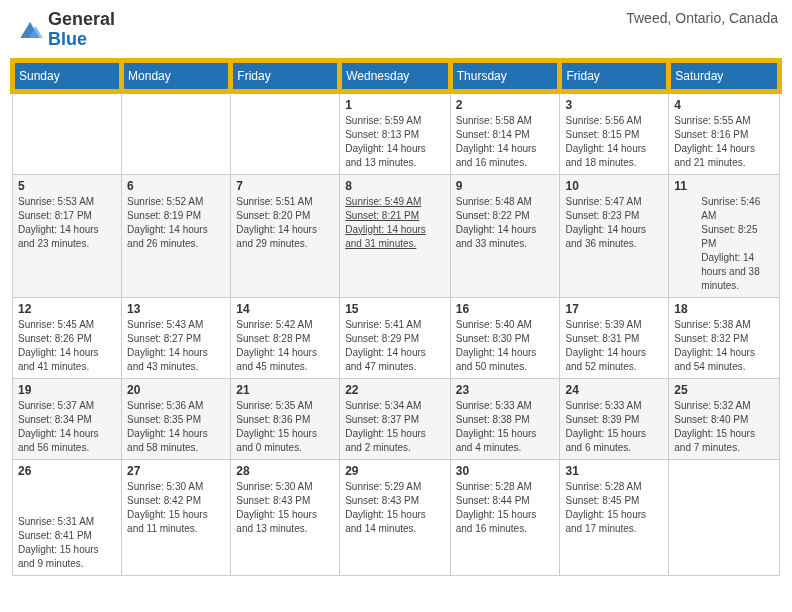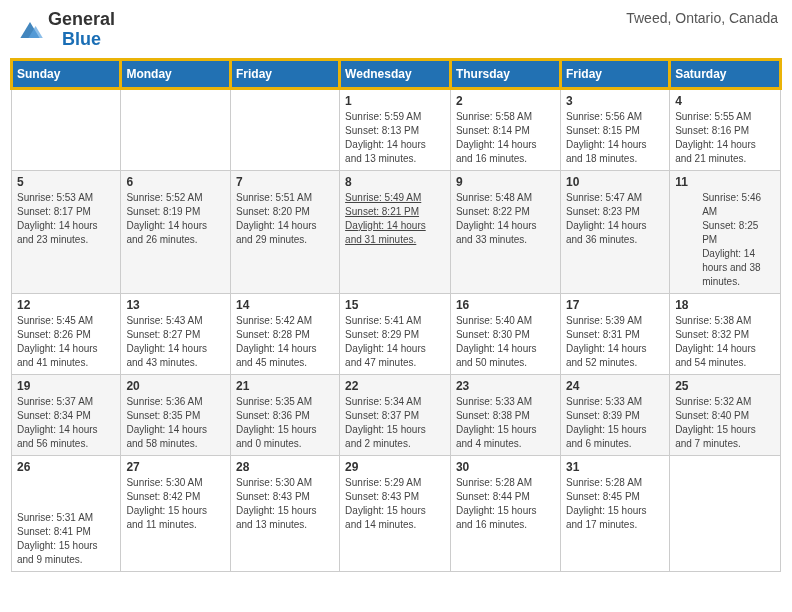--- a/index.html
+++ b/index.html
@@ -18,21 +18,20 @@
       padding: 0 4px;
     }
     .logo {
       display: flex;
       align-items: center;
     }
     .logo-text {
       display: flex;
       flex-direction: column;
       line-height: 1.1;
-      align-items: center;
     }
     .logo-general {
       font-size: 18px;
       font-weight: bold;
       color: #333;
     }
     .logo-blue {
       font-size: 18px;
       font-weight: bold;
       color: #1a6eb5;
@@ -57,24 +56,24 @@
     }
     table {
       width: 100%;
       border-collapse: collapse;
       border: 1px solid #ccc;
     }
     th {
       background-color: #2271b3;
       color: #fff;
       font-size: 12px;
-      font-weight: bold;
+      font-weight: normal;
       padding: 6px 4px;
       text-align: left;
-      border: 3px solid #eab308;
+      border: 5px solid #eab308;
     }
     td {
       vertical-align: top;
       border: 1px solid #ccc;
       padding: 4px 5px;
       width: 113px;
       min-height: 80px;
       font-size: 10px;
       color: #333;
       background: #fff;

